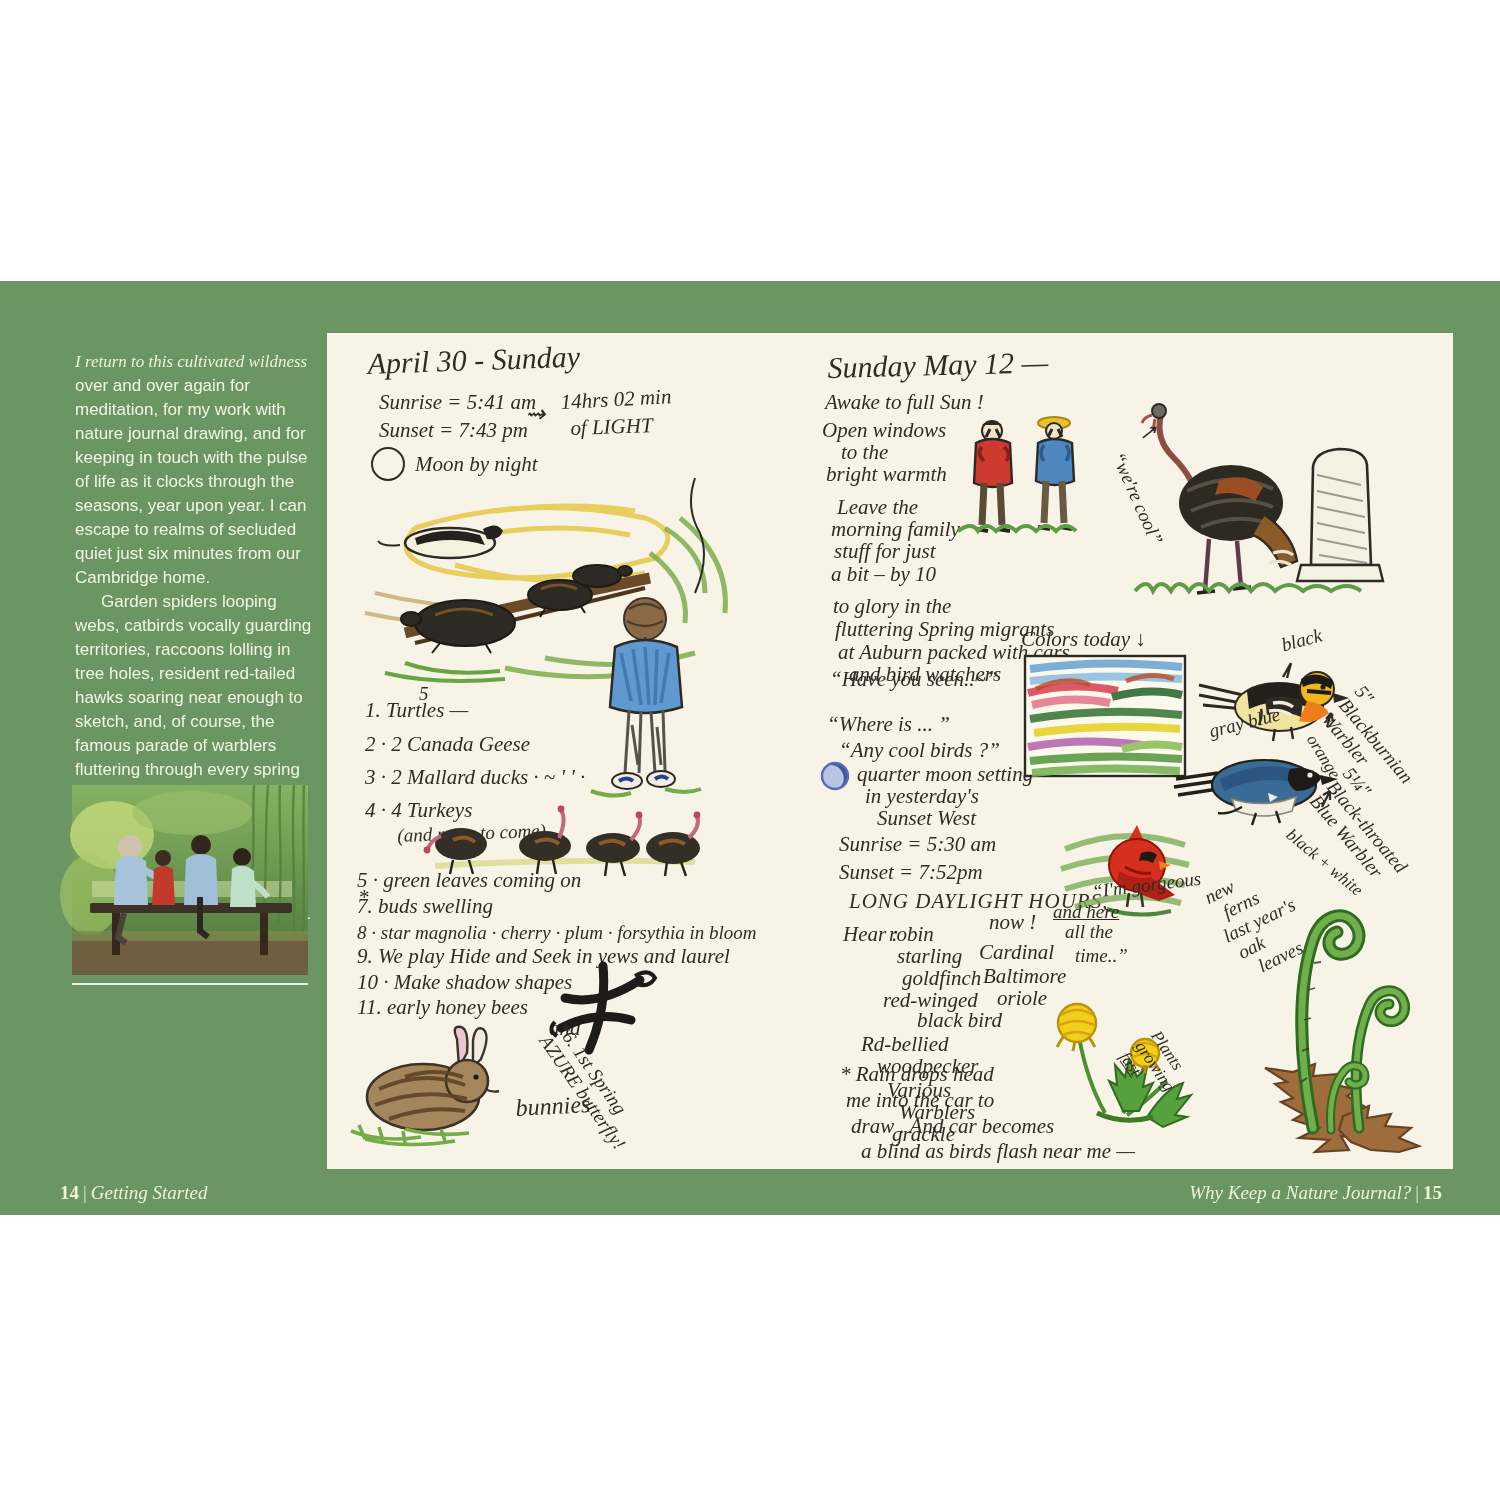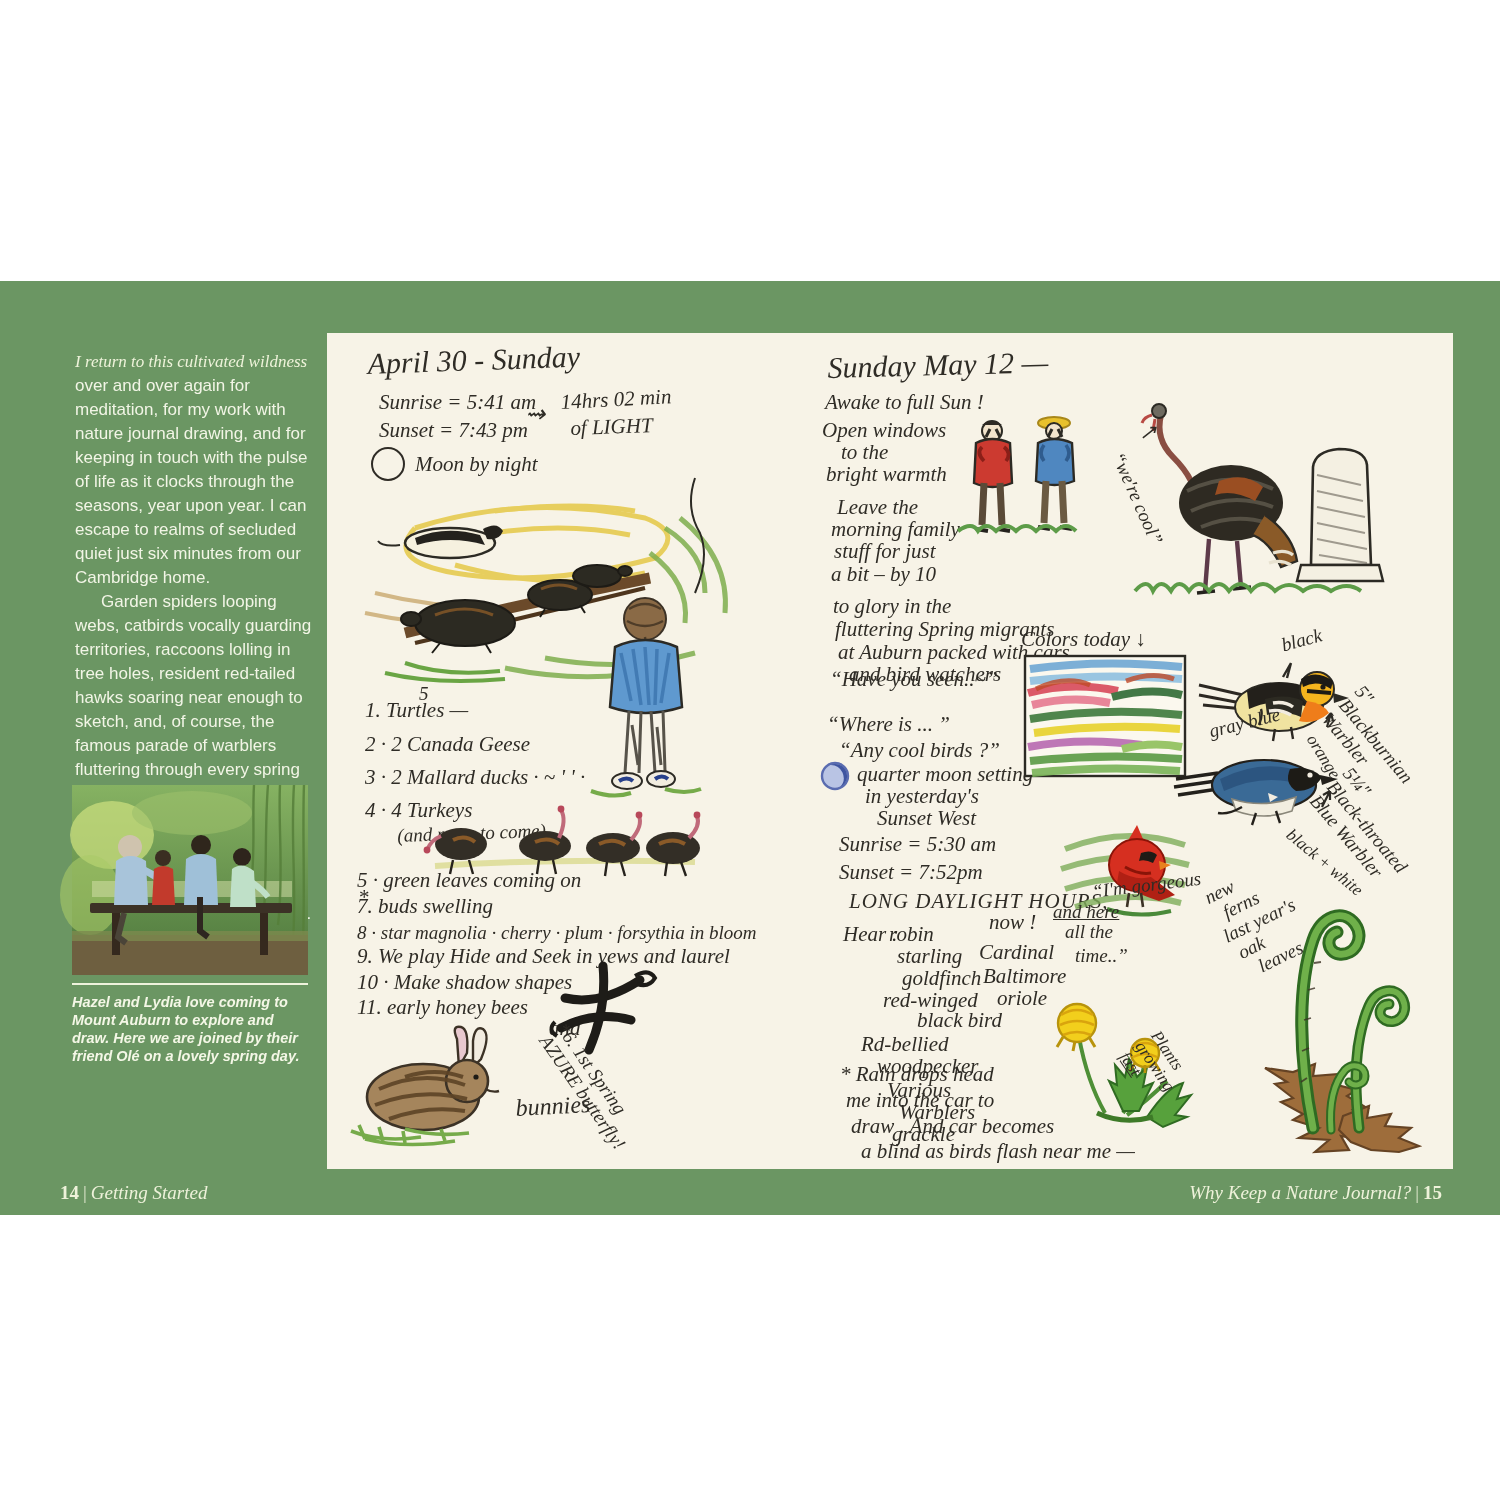--- a/index.html
+++ b/index.html
@@ -81,21 +81,20 @@
       <circle cx="129" cy="60" r="10" fill="#2f261c"></circle>
       <path d="M112 120 L114 74 Q129 64 144 74 L146 120 Z" fill="#9fc0d8"></path>
       <path d="M128 112 L128 146 L136 152" stroke="#2e2620" stroke-width="6" fill="none"></path>
       <circle cx="170" cy="72" r="9" fill="#2e241c"></circle>
       <path d="M158 122 L160 84 Q170 76 182 86 L184 122 Z" fill="#bfe0c8"></path>
       <path d="M178 96 Q190 104 196 112" stroke="#bfe0c8" stroke-width="6" fill="none"></path>
       <path d="M52 128 L46 152 L54 158" stroke="#4a4438" stroke-width="6" fill="none"></path>
     </g>
   </svg>
   <div class="photo-rule"></div>
-  <p class="caption">Hazel and Lydia love coming to Mount Auburn to explore and draw. Here we are joined by their friend Olé on a lovely spring day.</p>
 
   <div class="spread">
 
     <div class="hw h30 rot" style="left:40px;top:14px;transform:rotate(-2deg);">April 30 - Sunday</div>
     <div class="hw h22" style="left:52px;top:58px;">Sunrise = 5:41 am</div>
     <div class="hw h22" style="left:52px;top:86px;">Sunset = 7:43 pm</div>
     <div class="hw h24" style="left:198px;top:68px;">⇝</div>
     <div class="hw h22 rot" style="left:233px;top:58px;transform:rotate(-3deg);">14hrs 02 min</div>
     <div class="hw h22 rot" style="left:243px;top:84px;transform:rotate(-2deg);">of LIGHT</div>
     <div class="moon-circle" style="left:44px;top:114px;"></div>

